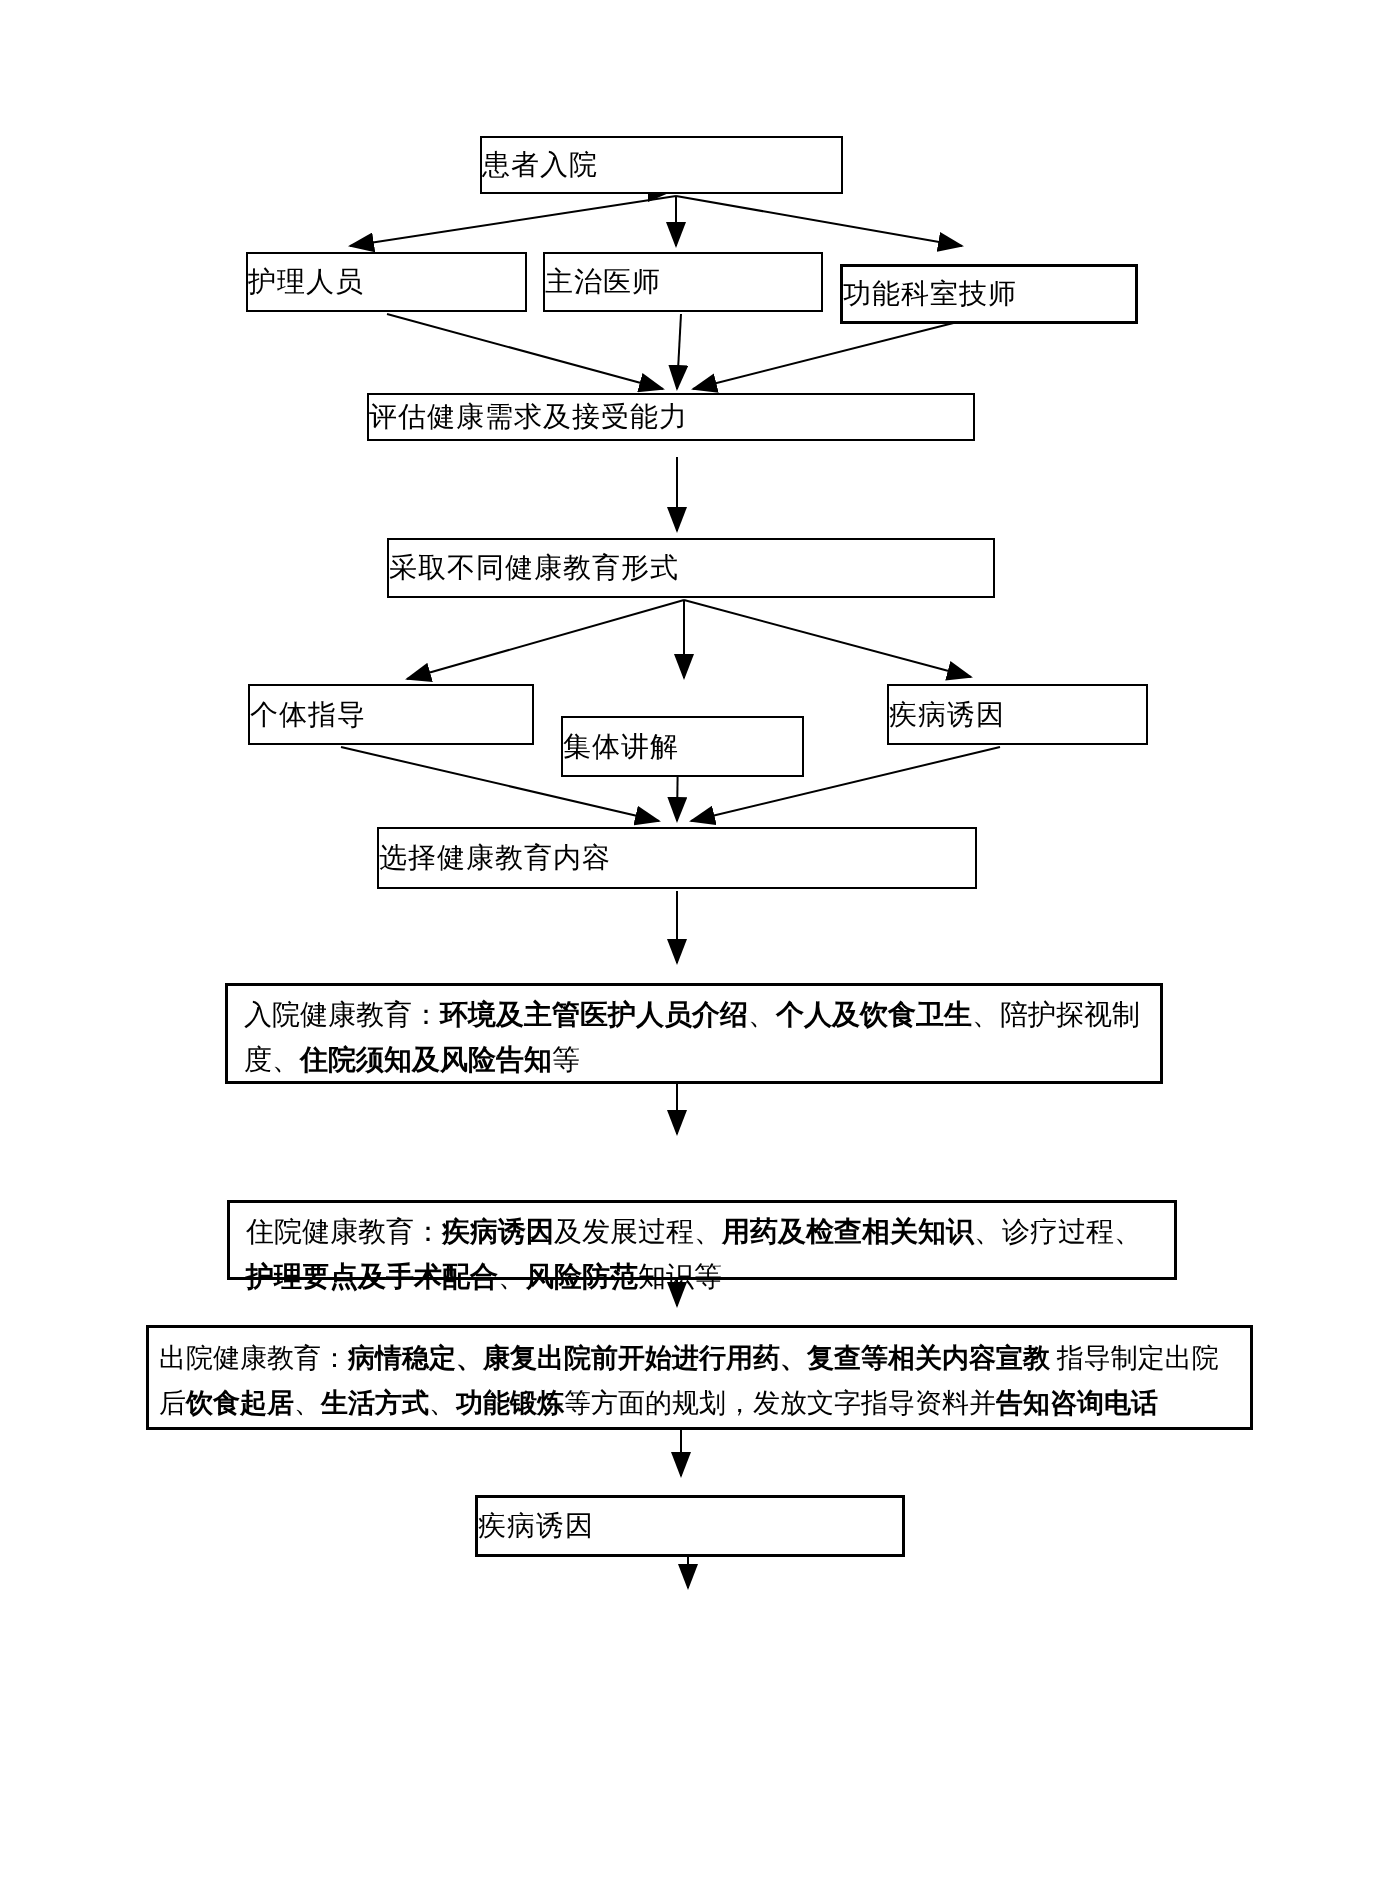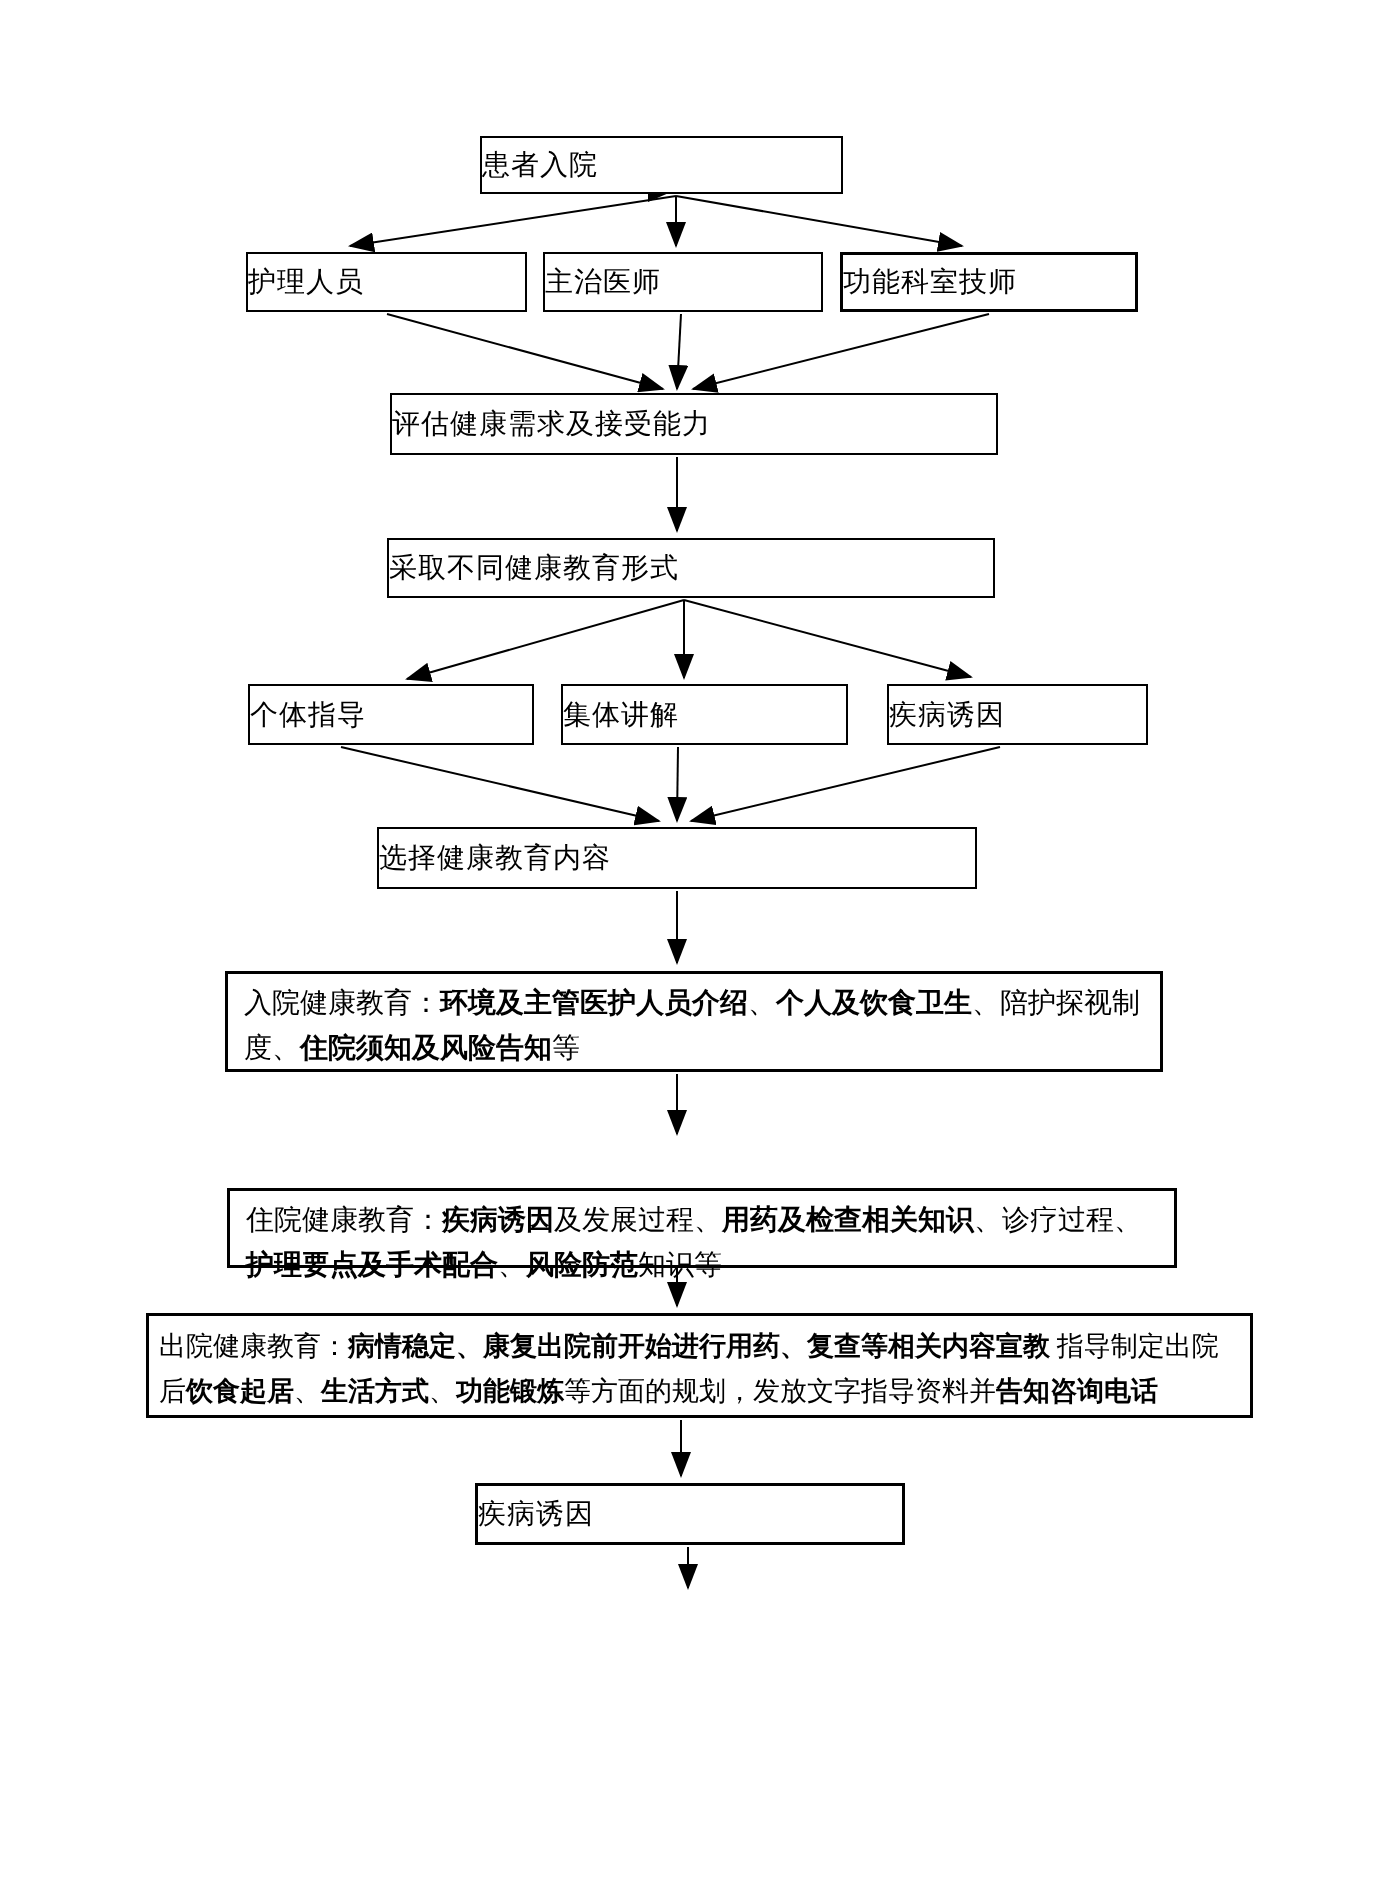--- a/index.html
+++ b/index.html
@@ -17,21 +17,21 @@
   .node{
     position:absolute;
     box-sizing:border-box;
     border:2px solid #000000;
     background:#ffffff;
     display:flex;align-items:center;justify-content:flex-start;
     font-size:28px;
     letter-spacing:1px;
     white-space:nowrap;
   }
-  .node.thick{border-width:3px;}
+  .node.thick{border-width:3px;margin-top:12px;}
   .node.para{
     display:block;
     white-space:normal;
     padding:6px 16px 0 16px;
     line-height:45px;
     letter-spacing:0;
     text-align:left;
   }
   .node.para b{font-weight:bold;}
 </style>
@@ -80,32 +80,32 @@
   <div class="node" style="left:246px;top:252px;width:281px;height:60px">
     <span>护理人员</span>
   </div>
   <div class="node" style="left:543px;top:252px;width:280px;height:60px">
     <span>主治医师</span>
   </div>
   <div class="node thick" style="left:840px;top:252px;width:298px;height:60px">
     <span>功能科室技师</span>
   </div>
 
-  <div class="node" style="left:390px;top:393px;width:608px;height:62px">
+  <div class="node" style="left:367px;top:393px;width:608px;height:48px">
     <span>评估健康需求及接受能力</span>
   </div>
 
   <div class="node" style="left:387px;top:538px;width:608px;height:60px">
     <span>采取不同健康教育形式</span>
   </div>
 
   <div class="node" style="left:248px;top:684px;width:286px;height:61px">
     <span>个体指导</span>
   </div>
-  <div class="node" style="left:561px;top:684px;width:287px;height:61px">
+  <div class="node" style="left:561px;top:716px;width:243px;height:61px">
     <span>集体讲解</span>
   </div>
   <div class="node" style="left:887px;top:684px;width:261px;height:61px">
     <span>疾病诱因</span>
   </div>
 
   <div class="node" style="left:377px;top:827px;width:600px;height:62px">
     <span>选择健康教育内容</span>
   </div>
 

